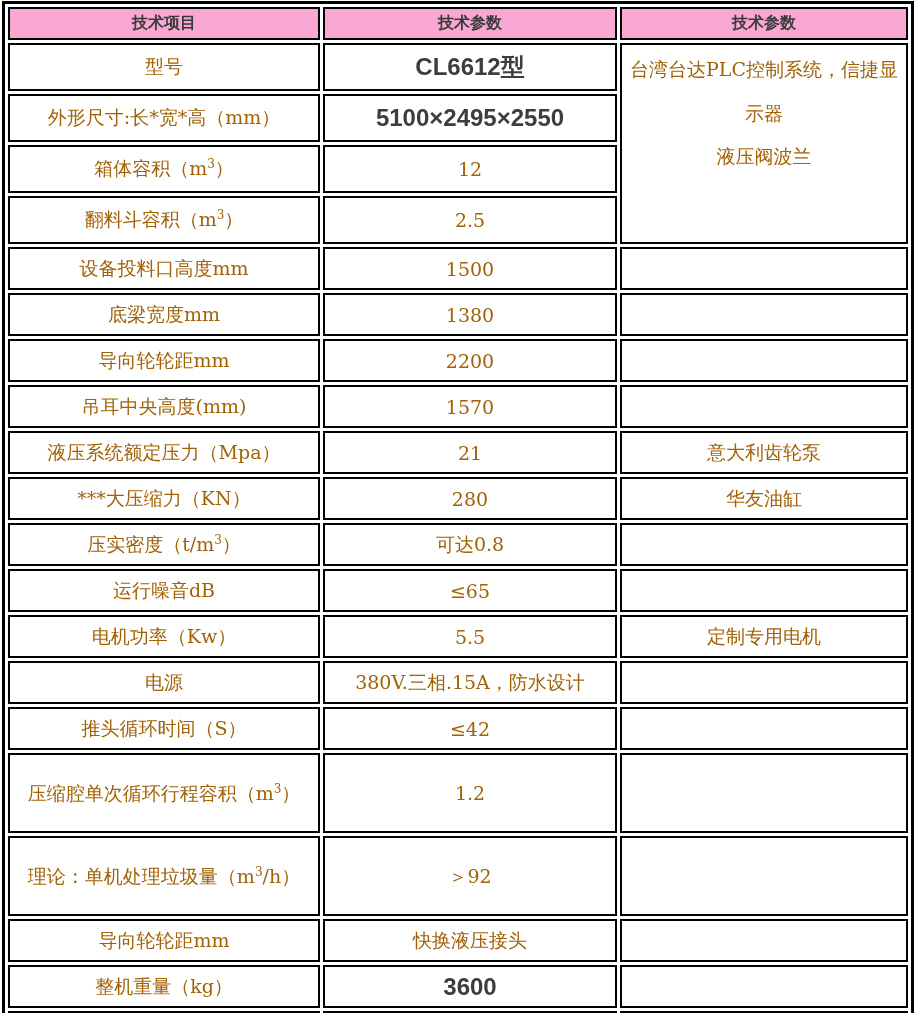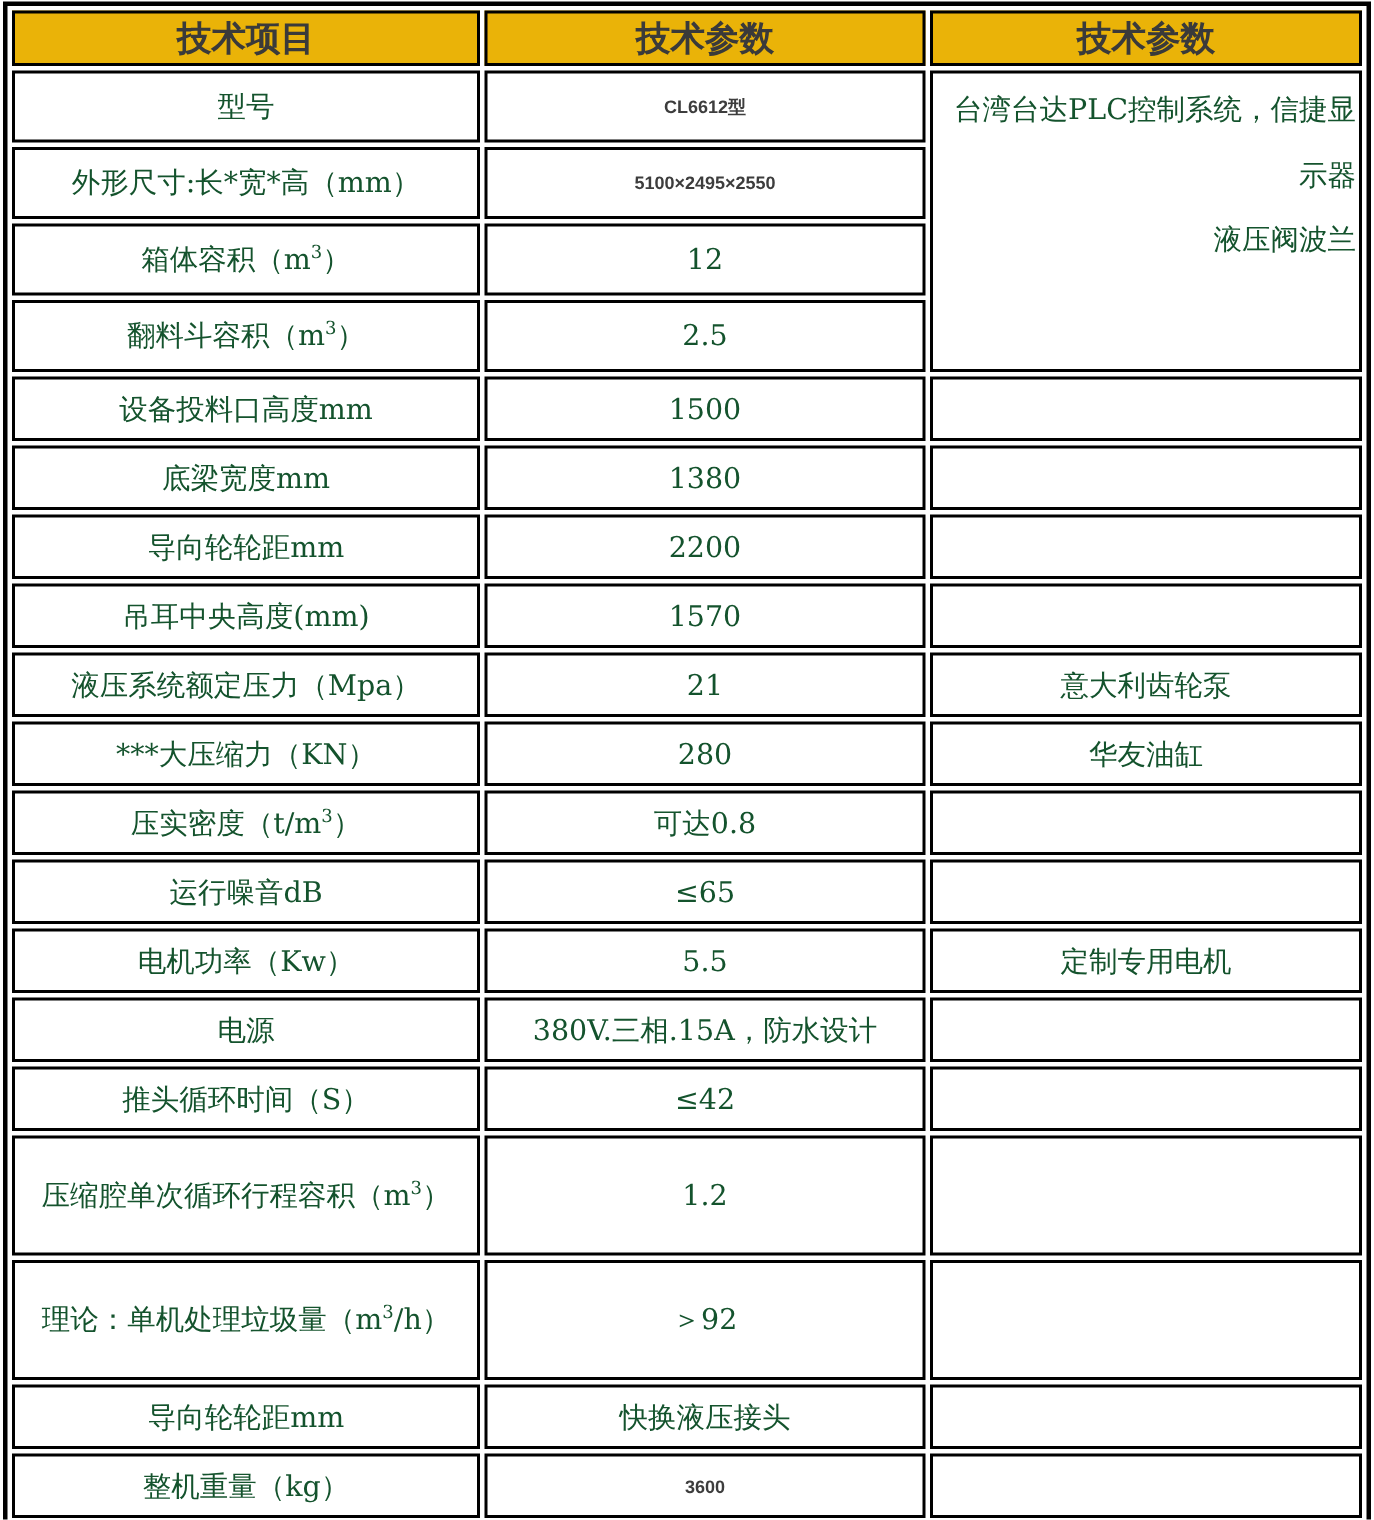--- a/index.html
+++ b/index.html
@@ -28,43 +28,42 @@
     box-sizing: border-box;
   }
   td {
     border: 2px solid #000000;
     text-align: center;
     vertical-align: middle;
     font-size: 19px;
     padding: 1px 2px;
     overflow: hidden;
     word-break: break-all;
-    color: #14532d;
+    color: #a16207;
   }
   tr.r-head td {
-    background: #eab308;
+    background: #f9a8d4;
     font-weight: bold;
-    font-size: 23px;
+    font-size: 16px;
     height: 27px;
     color: #3a3a3a;
   }
   tr.r-lg td { height: 42px; }
   tr.r-md td { height: 37px; margin-top: 17px; }
   tr.r-xl td { height: 74px; line-height: 2.05; margin-left: 36px; }
   td.v-sans {
     font-family: "Liberation Sans", "DejaVu Sans", sans-serif;
     font-weight: 700;
-    font-size: 12px;
+    font-size: 24px;
     color: #3d3d3d;
   }
   td.cfg-merged {
     vertical-align: top;
     line-height: 2.3;
     padding-top: 3px;
-    text-align: right;
   }
   sup {
     font-size: 12px;
     line-height: 0;
     vertical-align: super;
   }
 </style>
 </head>
 <body>
 

